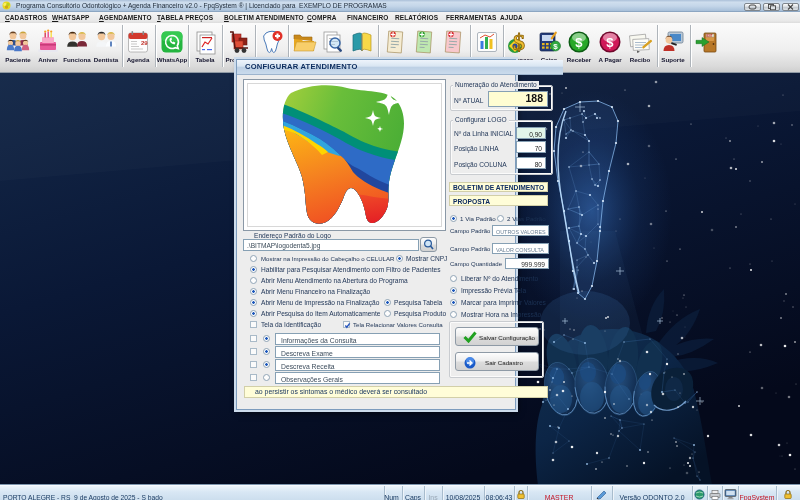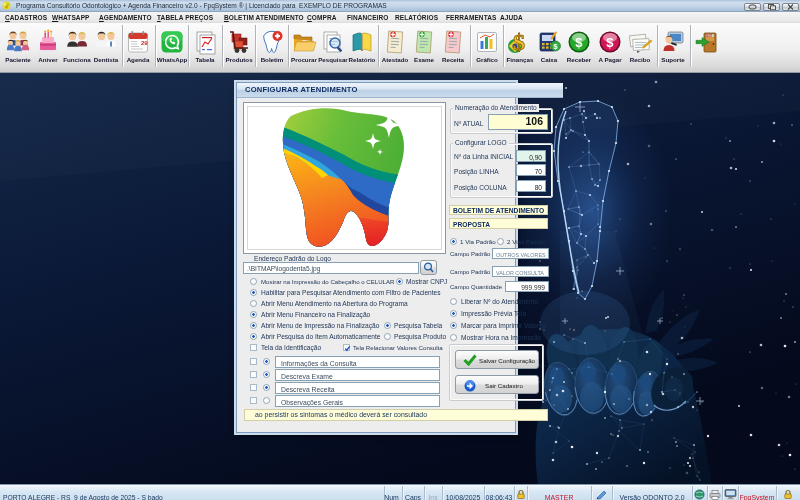--- a/index.html
+++ b/index.html
@@ -8,21 +8,21 @@
 #tbar .ttxt{left:16px;top:1px;font-size:6.6px;color:#1c2836;line-height:10px}
 .wbtn{top:3px;height:8px;width:17px;overflow:hidden;background:linear-gradient(180deg,#fdfdfd,#d5dade 50%,#c3c9cf 52%,#dde2e6);border:1px solid #7f868d;border-radius:2px;box-sizing:border-box}
 #mbar{left:0;top:12px;width:800px;height:11px;background:linear-gradient(180deg,#f4f4f4,#e8e8e8 80%,#dcdcdc);border-bottom:1px solid #c8c8c8}
 .mi{top:0;font-size:6.5px;font-weight:bold;color:#1a1a1a;line-height:11px;letter-spacing:0.1px}
 .mi u{text-decoration-thickness:1px}
 #tool{left:0;top:23px;width:800px;height:49px;background:linear-gradient(180deg,#fbfbfb 0,#efefef 55%,#dadada 88%,#cfcfcf);border-bottom:1px solid #8f9aa5}
 .tb{top:6px;width:36px;height:44px;text-align:center}
 .tb svg{display:block;margin:0 auto}
 .cap{display:block;margin-top:1px;font-size:6.2px;font-weight:bold;color:#15152e;white-space:nowrap}
 .sep{top:2px;width:1px;height:42px;background:#aeb4ba;border-right:1px solid #fff}
-#dlg{left:236px;top:82px;width:280px;height:351px;background:#ededed;border:1px solid #7d9cbd;box-shadow:0 0 0 2px #cddcec,2px 3px 6px rgba(0,0,0,.55);box-sizing:border-box}
+#dlg{left:236px;top:59px;width:280px;height:351px;background:#ededed;border:1px solid #7d9cbd;box-shadow:0 0 0 2px #cddcec,2px 3px 6px rgba(0,0,0,.55);box-sizing:border-box}
 #dtit{left:0;top:0;width:326px;height:14px;background:linear-gradient(180deg,#eef4fb 0,#d8e5f2 45%,#bccfe4 50%,#cadbec 100%);border-bottom:1px solid #9db4cd}
 #dtit span{position:absolute;left:8px;top:2px;font-size:7.6px;font-weight:bold;color:#0c2c5e;letter-spacing:.2px}
 .lbl{font-size:6.6px;color:#1c3254;white-space:nowrap;line-height:9px}
 .inp{background:#fff;border:1px solid #86a0b4;box-sizing:border-box;font-size:6.4px;color:#3a4a58;line-height:9px;white-space:nowrap;overflow:hidden}
 .band{background:#fffdd8;border:1px solid #d2cfa8;box-sizing:border-box;font-size:6.7px;font-weight:bold;color:#0d2b60;white-space:nowrap}
 .rd{width:7px;height:7px;border-radius:50%;border:1px solid #90a4b6;background:#fdfdfd;box-sizing:border-box}
 .rd.on{background:radial-gradient(circle,#1d58bc 0 30%,#fdfdfd 44%)}
 .cb{width:7px;height:7px;border:1px solid #a9bac8;background:#fbfbfb;box-sizing:border-box}
 .gb{border:1px solid #c9ccd0;border-radius:2px;box-shadow:inset 0 0 0 1px #fbfbfb;box-sizing:border-box}
 .glab{font-size:6.6px;color:#1c3254;background:#ededed;line-height:8px;padding:0 2px;white-space:nowrap}
@@ -777,21 +777,21 @@
 <div class="ab cb" style="left:13px;top:301px;"></div>
 <div class="ab rd on" style="left:26px;top:301px;"></div>
 <div class="ab inp nw" style="left:38px;top:299px;width:165px;height:12px;padding:1.5px 0 0 5px;font-size:6.8px;color:#3c4c5c">Descreva Receita</div>
 <div class="ab cb" style="left:13px;top:314px;"></div>
 <div class="ab rd" style="left:26px;top:314px;"></div>
 <div class="ab inp nw" style="left:38px;top:312px;width:165px;height:12px;padding:1.5px 0 0 5px;font-size:6.8px;color:#3c4c5c">Observações Gerais</div>
 <div class="ab band nw" style="left:7px;top:326px;width:304px;height:12px;font-weight:normal;font-size:6.9px;padding:1px 0 0 10px;color:#15335e">ao persistir os sintomas o médico deverá ser consultado</div>
 <div class="ab gb" style="left:213px;top:25px;width:103px;height:26px"></div>
 <div class="ab glab nw" style="left:216px;top:21px;">Numeração do Atendimento</div>
 <div class="ab lbl" style="left:217px;top:36px;">Nº ATUAL</div>
-<div class="ab inp" style="left:251px;top:31px;width:60px;height:16px;background:#fffdd2;font-size:10.5px;font-weight:bold;color:#111;text-align:right;padding:2px 4px 0 0">106</div>
+<div class="ab inp" style="left:251px;top:31px;width:60px;height:16px;background:#fffdd2;font-size:10.5px;font-weight:bold;color:#111;text-align:right;padding:2px 4px 0 0">188</div>
 <div class="ab gb" style="left:213px;top:60px;width:103px;height:55px"></div>
 <div class="ab glab nw" style="left:216px;top:56px;">Configurar LOGO</div>
 <div class="ab lbl" style="left:217px;top:69px;">Nº da Linha INICIAL</div>
 <div class="ab inp" style="left:279px;top:67px;width:30px;height:12px;background:#e2f5ea;text-align:right;padding:1.5px 3px 0 0;color:#222;font-size:6.6px">0,90</div>
 <div class="ab lbl" style="left:217px;top:84px;">Posição LINHA</div>
 <div class="ab inp" style="left:279px;top:81px;width:30px;height:12px;text-align:right;padding:1.5px 3px 0 0;color:#222;font-size:6.6px">70</div>
 <div class="ab lbl" style="left:217px;top:100px;">Posição COLUNA</div>
 <div class="ab inp" style="left:279px;top:97px;width:30px;height:12px;text-align:right;padding:1.5px 3px 0 0;color:#222;font-size:6.6px">80</div>
 <div class="ab band nw" style="left:212px;top:122px;width:99px;height:10px;padding:1px 0 0 3px">BOLETIM DE ATENDIMENTO</div>
 <div class="ab band nw" style="left:212px;top:135px;width:99px;height:11px;padding:1.5px 0 0 3px">PROPOSTA</div>

